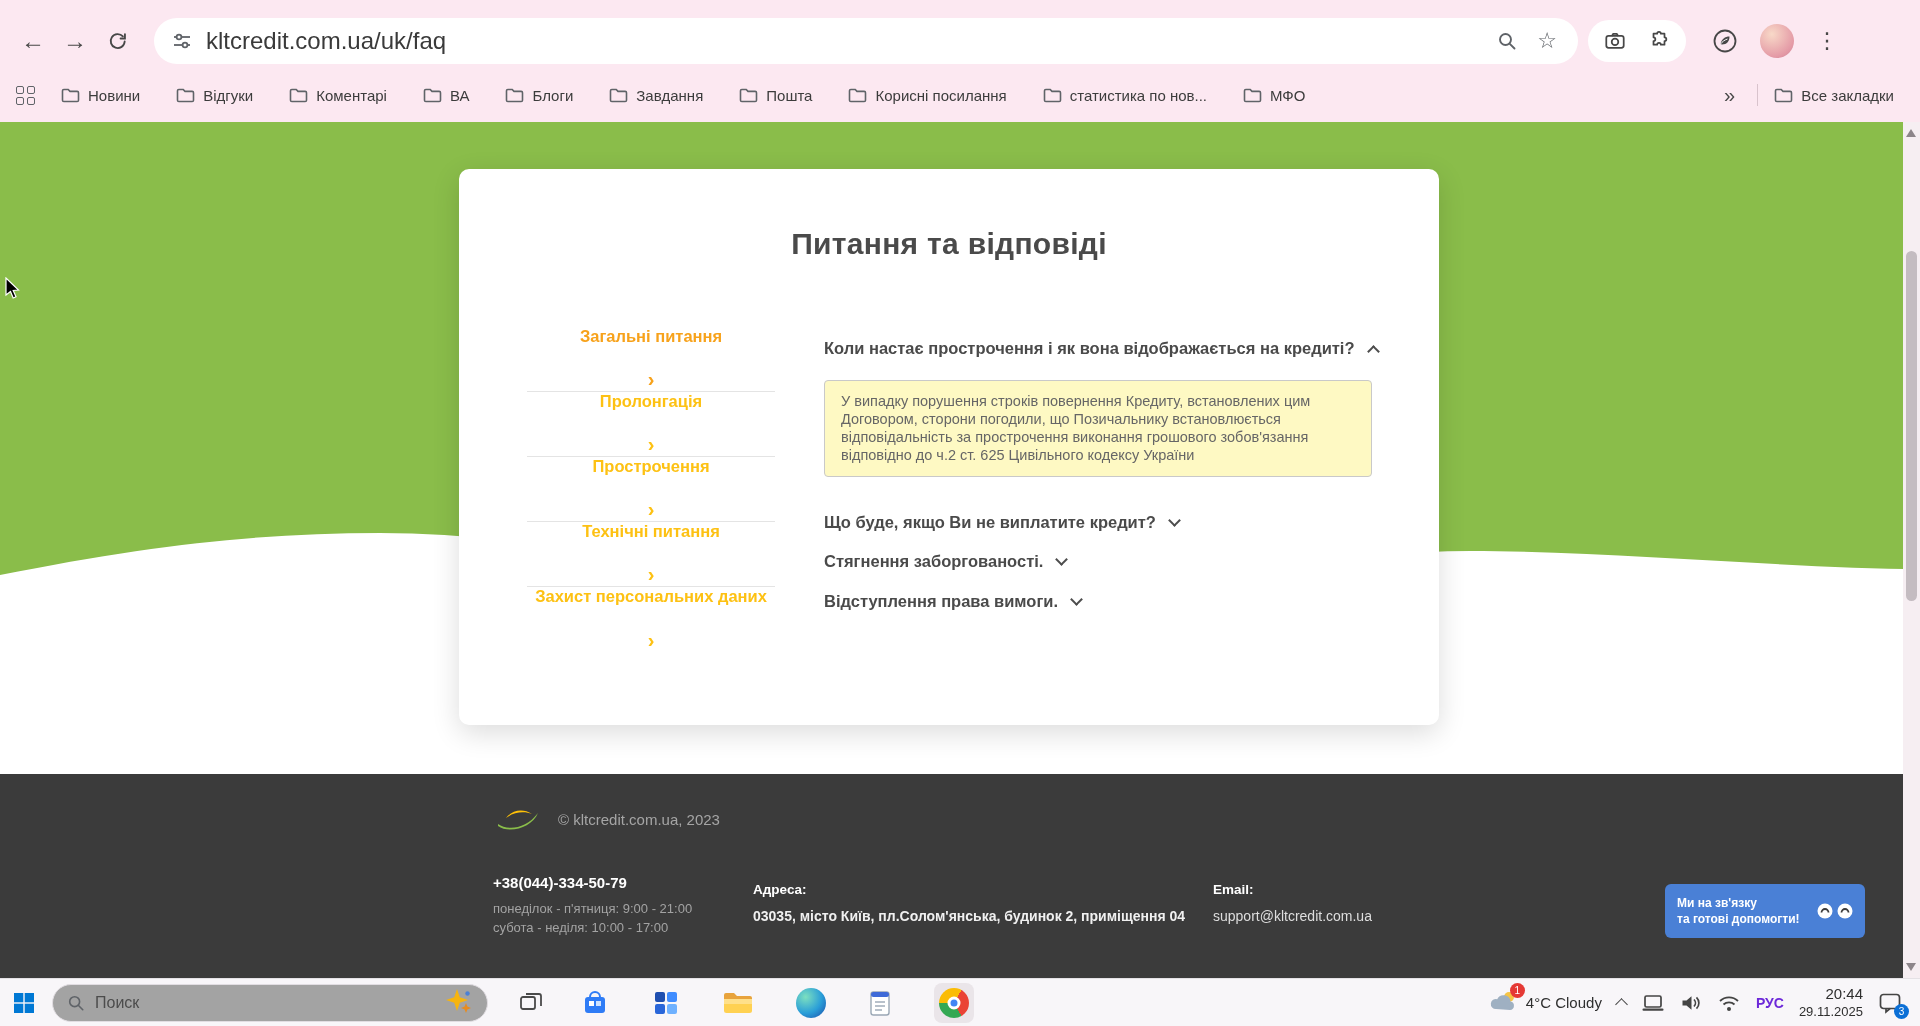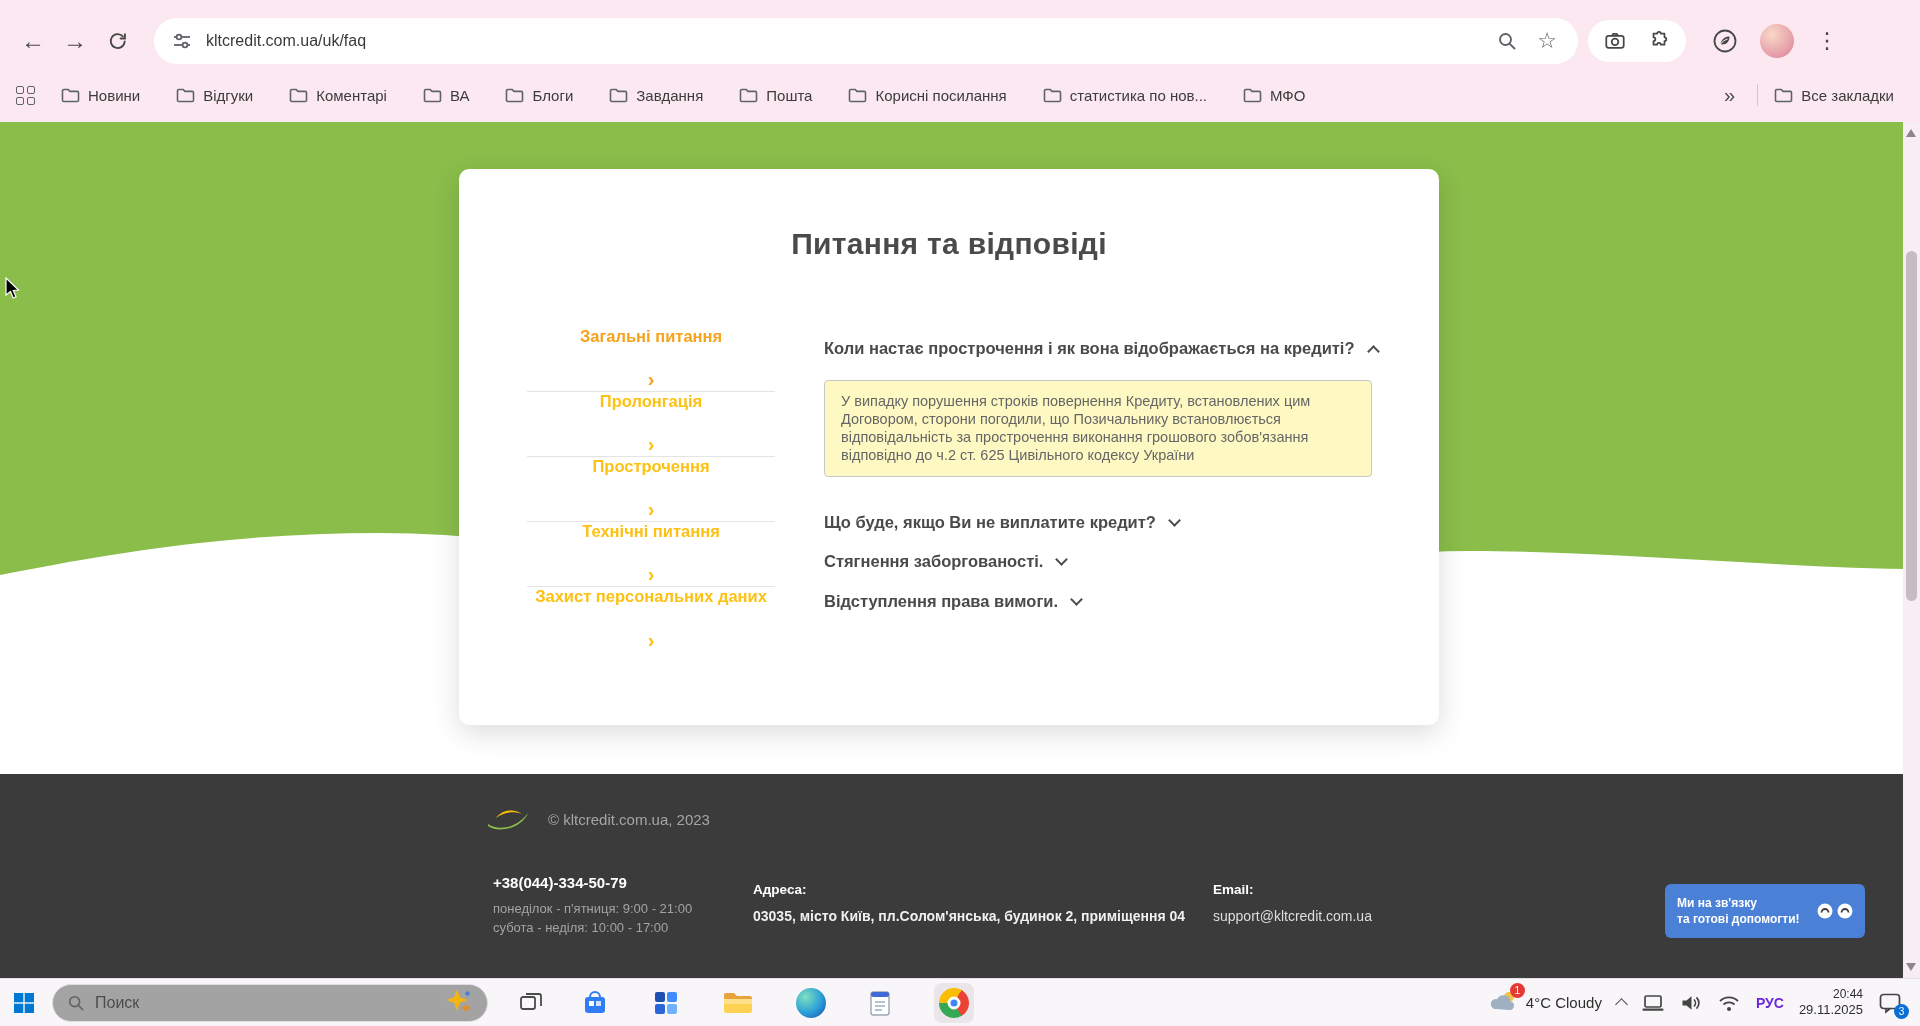--- a/index.html
+++ b/index.html
@@ -6,21 +6,21 @@
   body { font-family:"Liberation Sans", sans-serif; background:#fff; }
   .screen { position:relative; width:1920px; height:1026px; overflow:hidden; background:#fff; }
 
   
   .chrome { position:absolute; top:0; left:0; width:100%; height:122px; background:#fce8f1; }
   .toolbar { position:absolute; top:12px; left:0; right:0; height:58px; display:flex; align-items:center; }
   .nav-btn { width:42px; height:42px; border-radius:50%; display:flex; align-items:center; justify-content:center;
              color:#474747; font-size:24px; cursor:pointer; }
   .urlbar { margin-left:16px; width:1424px; height:46px; background:#fff; border-radius:23px;
             display:flex; align-items:center; padding:0 18px; gap:14px; }
-  .url-text { font-size:16px; color:#3a3a3a; flex:0 0 auto; }
+  .url-text { font-size:24px; color:#3a3a3a; flex:0 0 auto; }
   .urlbar .spacer { flex:1; }
   .ubar-icon { width:26px; height:26px; display:flex; align-items:center; justify-content:center; color:#5f6368; cursor:pointer; }
   .star { font-size:22px; color:#5f6368; }
   .ext-pill { margin-left:10px; height:42px; border-radius:21px; background:#fff; display:flex; align-items:center; padding:0 14px; gap:18px; }
   .avatar { width:34px; height:34px; border-radius:50%; background:radial-gradient(circle at 35% 30%, #f8d9c8, #e49aa6 70%, #c97f92); margin-left:22px; cursor:pointer; }
   .dots { margin-left:18px; font-size:22px; color:#474747; width:30px; text-align:center; cursor:pointer; }
 
   .bookmarks { position:absolute; top:72px; left:0; right:0; height:46px; display:flex; align-items:center; padding:0 16px;
                font-size:15px; color:#3c3c3c; }
   .apps-grid { display:grid; grid-template-columns:8px 8px; grid-gap:3px; margin-right:26px; cursor:pointer; }
@@ -55,21 +55,21 @@
   .chev.up { transform:rotate(-135deg); margin-top:5px; }
   .chev.down { transform:rotate(45deg); margin-top:-4px; }
   .answer { margin-top:22px; width:548px; border:1px solid #c9c9c9; border-radius:4px; background:#fef9c3;
             padding:11px 16px; font-size:14.5px; line-height:1.25; color:#666; }
   .q.q2 { margin-top:36px; }
   .q.q3 { margin-top:20px; }
   .q.q4 { margin-top:21px; }
 
   
   .footer { position:absolute; top:652px; left:0; width:100%; height:204px; background:#3b3b3b; color:#fff; }
-  .f-copy { position:absolute; left:482px; top:30px; display:flex; align-items:center; gap:14px; }
+  .f-copy { position:absolute; left:492px; top:30px; display:flex; align-items:center; gap:14px; }
   .f-copy .txt { color:#a5a5a5; font-size:15px; }
   .f-phone { position:absolute; left:493px; top:100px; }
   .f-phone .num { font-weight:bold; font-size:15px; color:#fff; }
   .f-phone .hrs { margin-top:9px; font-size:13px; color:#a3a3a3; line-height:1.45; }
   .f-addr { position:absolute; left:753px; top:108px; }
   .f-label { font-weight:bold; font-size:13.5px; color:#fff; }
   .f-val { margin-top:11px; font-size:14px; color:#f0f0f0; font-weight:bold; }
   .f-email { position:absolute; left:1213px; top:108px; }
   .f-email .f-val { font-weight:normal; color:#dedede; }
   .chat { position:absolute; left:1665px; top:110px; width:200px; height:54px; background:#4a80d6; border-radius:6px;
@@ -103,21 +103,21 @@
   .tray { margin-left:auto; display:flex; align-items:center; gap:15px; padding-right:6px; color:#2f2f2f; }
   .weather { display:flex; align-items:center; gap:8px; cursor:pointer; }
   .weather .wtxt { font-size:15px; color:#2f2f2f; }
   .badge { position:absolute; top:-6px; right:-7px; min-width:15px; height:15px; border-radius:8px; background:#e53935;
            color:#fff; font-size:10px; display:flex; align-items:center; justify-content:center; padding:0 3px; }
   .badge.blue { background:#0b6fd6; top:auto; bottom:-5px; right:-7px; }
   .relbox { position:relative; }
   .tray-chev { width:9px; height:9px; border-left:1.9px solid #444; border-top:1.9px solid #444; transform:rotate(45deg); margin-top:4px; cursor:pointer; }
   .lang { font-size:14px; font-weight:bold; color:#6d28d9; cursor:pointer; }
   .clock { text-align:right; line-height:1.25; cursor:pointer; }
-  .clock .t { font-size:12px; }
+  .clock .t { font-size:15px; }
   .clock .d { font-size:13px; }
 
   .cursor { position:absolute; left:4px; top:155px; z-index:50; pointer-events:none; }
 </style>
 </head>
 <body>
 
 <div class="screen">
 
   <div class="chrome">

